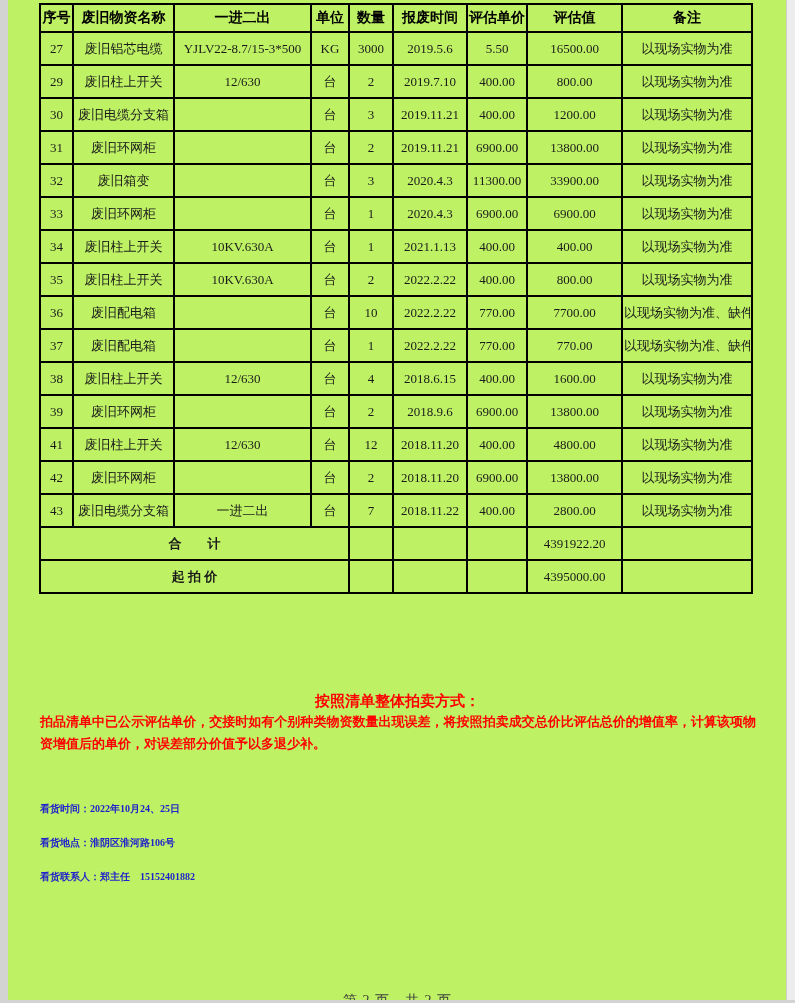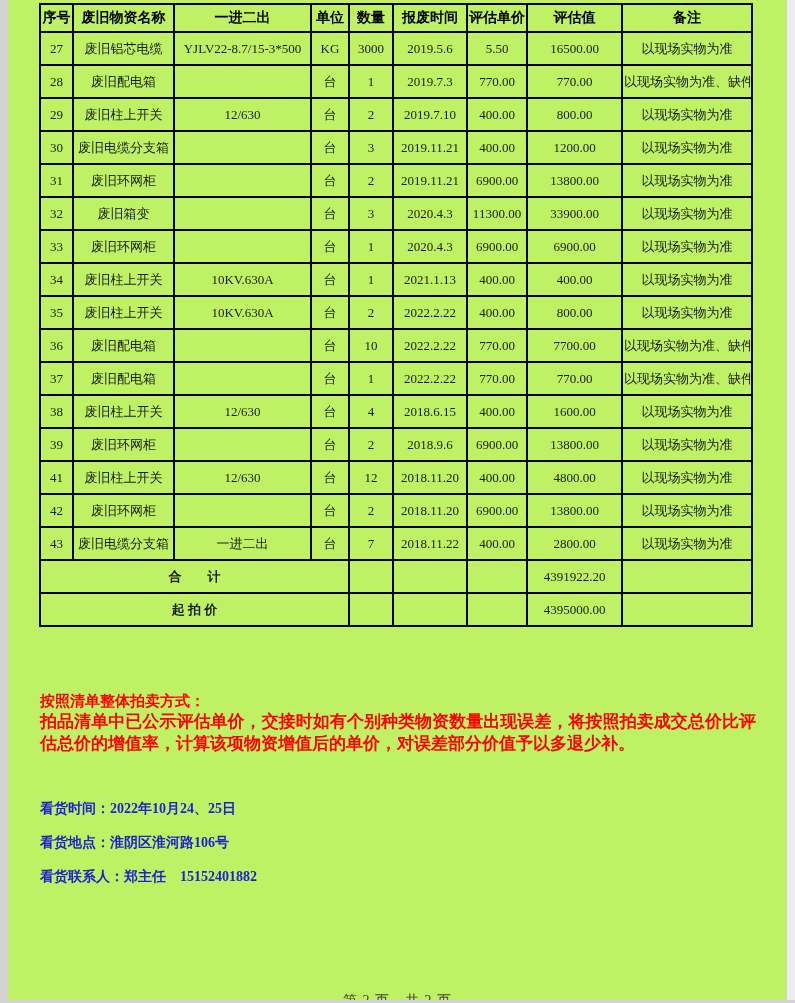--- a/index.html
+++ b/index.html
@@ -26,26 +26,26 @@
   table.scrap thead th{height:26px;font-size:14px;font-weight:bold;color:#000;}
   table.scrap tbody tr{height:33px;}
   tr.summary-total{height:30px;}
   tr.summary-start{height:32px;}
   .red{color:#ff0000;}
   .c-remark{font-size:12.5px;border-radius:6px;}
   td.sum-label{font-size:14px;font-weight:bold;white-space:pre;}
   td.sum-value{font-size:13.5px;font-weight:normal;}
 
   .note-red-title{position:absolute;left:40px;top:691px;width:715px;
-    font-size:15px;font-weight:bold;color:#ff0000;line-height:20px;}
+    font-size:15px;font-weight:bold;color:#ff0000;line-height:20px;text-align:center;}
   .note-red-body{position:absolute;left:40px;top:711px;width:716px;
-    font-size:17px;font-weight:bold;color:#ff0000;line-height:22px;
+    font-size:13px;font-weight:bold;color:#ff0000;line-height:22px;
     text-align:justify;white-space:normal;}
   .note-blue{position:absolute;left:40px;width:700px;
-    font-size:14px;font-weight:bold;color:#2222cc;line-height:18px;}
+    font-size:10px;font-weight:bold;color:#2222cc;line-height:18px;}
   .note-blue.t1{top:800px;}
   .note-blue.t2{top:834px;}
   .note-blue.t3{top:868px;}
 
   .footer{position:absolute;left:0;top:992px;width:795px;text-align:center;
     font-size:14px;color:#3c3c3c;letter-spacing:1px;}
 </style>
 </head>
 <body>
 
@@ -85,31 +85,20 @@
           <td class="c-name red">废旧铝芯电缆</td>
           <td class="c-spec">YJLV22-8.7/15-3*500</td>
           <td class="c-unit">KG</td>
           <td class="c-qty">3000</td>
           <td class="c-date">2019.5.6</td>
           <td class="c-price">5.50</td>
           <td class="c-value">16500.00</td>
           <td class="c-remark">以现场实物为准</td>
         </tr>
         <tr>
-          <td class="c-no">28</td>
-          <td class="c-name">废旧配电箱</td>
-          <td class="c-spec"></td>
-          <td class="c-unit">台</td>
-          <td class="c-qty">1</td>
-          <td class="c-date">2019.7.3</td>
-          <td class="c-price">770.00</td>
-          <td class="c-value">770.00</td>
-          <td class="c-remark">以现场实物为准、缺件</td>
-        </tr>
-        <tr>
           <td class="c-no">29</td>
           <td class="c-name">废旧柱上开关</td>
           <td class="c-spec">12/630</td>
           <td class="c-unit">台</td>
           <td class="c-qty">2</td>
           <td class="c-date">2019.7.10</td>
           <td class="c-price">400.00</td>
           <td class="c-value">800.00</td>
           <td class="c-remark">以现场实物为准</td>
         </tr>

